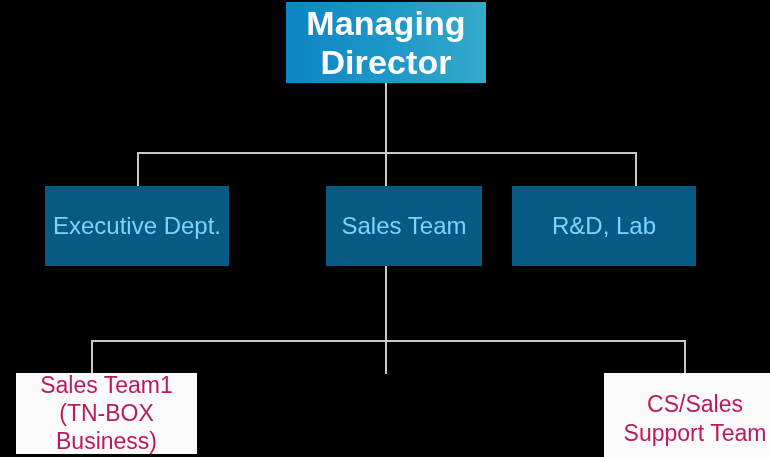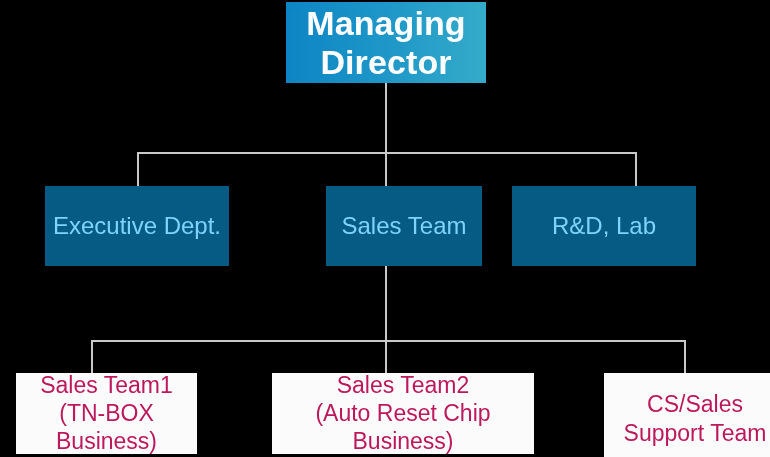--- a/index.html
+++ b/index.html
@@ -117,23 +117,19 @@
 
   <div class="node node-dept" style="left:512px; top:186px; width:184px; height:80px;">
     <span class="node-title">R&amp;D, Lab</span>
   </div>
 
   <div class="node node-team" style="left:0px; top:373px; width:181px; height:81px;">
     <span class="node-title">Sales Team1</span>
     <span class="node-sub">(TN-BOX Business)</span>
   </div>
 
-  <div class="node node-team" style="left:256px; top:373px; width:262px; height:81px;">
-    <span class="node-title">Sales Team2</span>
-    <span class="node-sub">(Auto Reset Chip Business)</span>
-  </div>
 
   <div class="node node-team two-line" style="left:588px; top:373px; width:182px; height:91px;">
     <span class="node-title">CS/Sales
 Support Team</span>
   </div>
 
 </div>
 
 </body></html>

